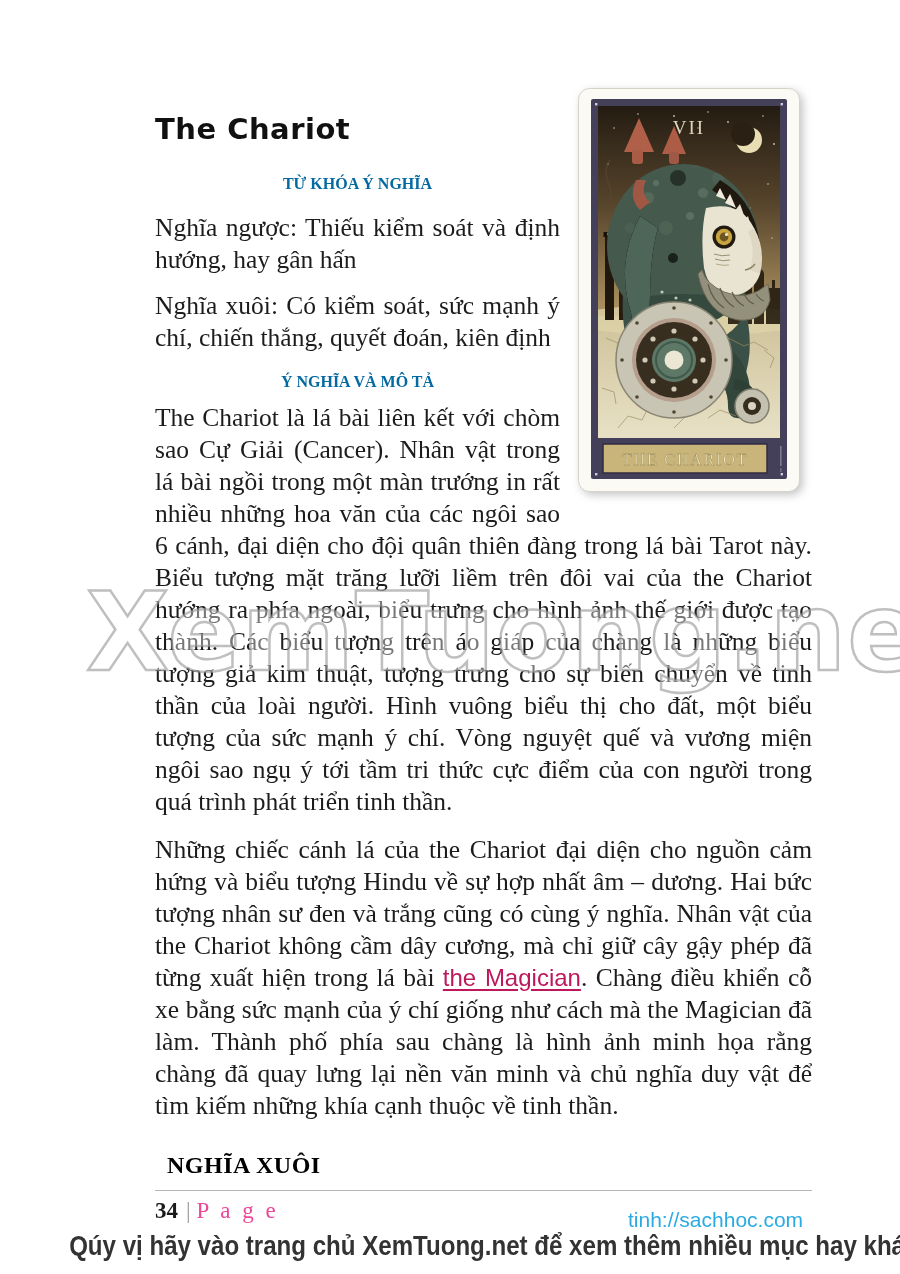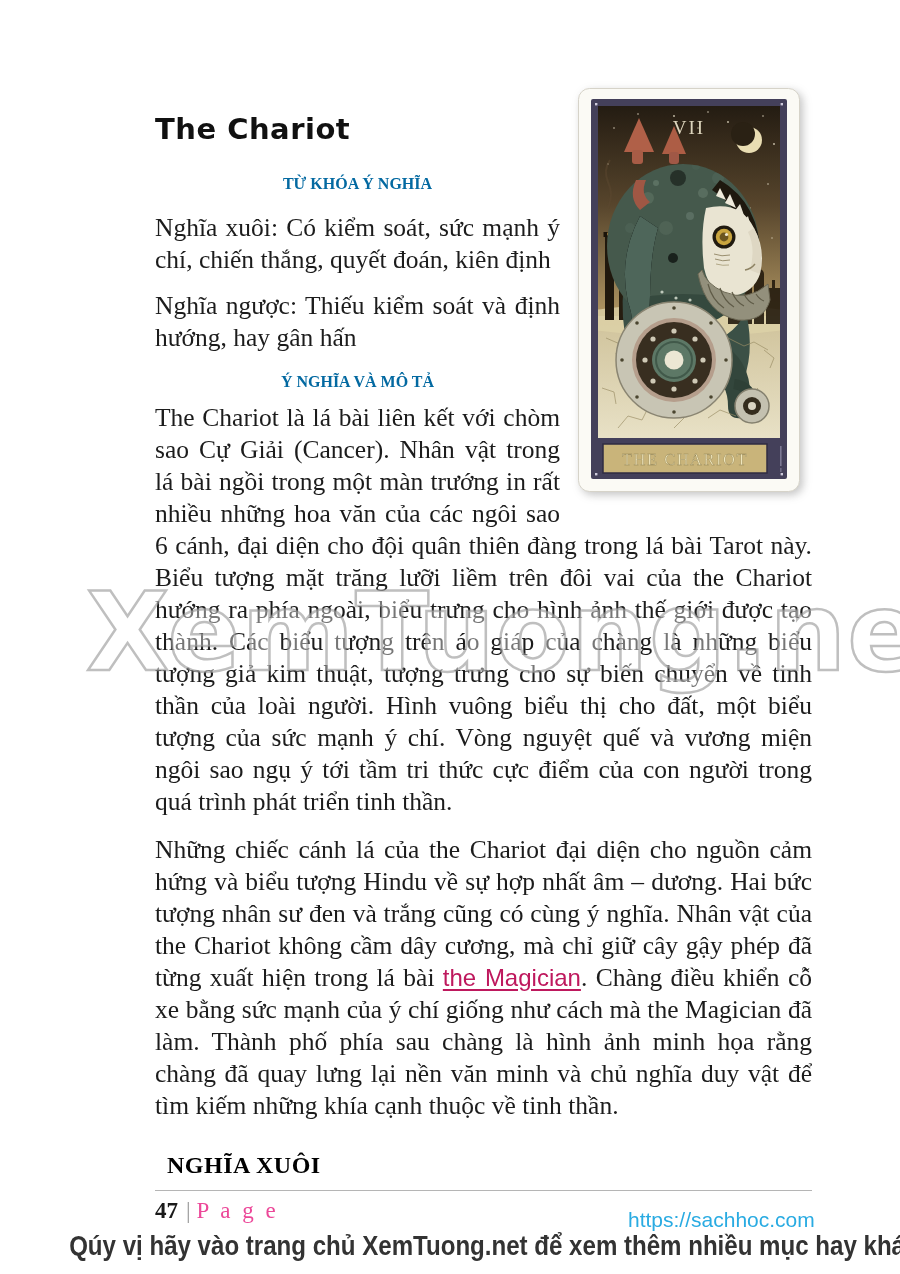--- a/index.html
+++ b/index.html
@@ -83,35 +83,35 @@
 </head>
 <body>
 
 <div class="content">
   <div class="card-flow-spacer"></div>
 
   <h1 class="doc-title">The Chariot</h1>
 
   <h2 class="sec-heading">TỪ KHÓA Ý NGHĨA</h2>
 
+  <p class="body-text">Nghĩa ngược: Thiếu kiểm soát và định hướng, hay gân hấn</p>
+
   <p class="body-text">Nghĩa xuôi: Có kiểm soát, sức mạnh ý chí, chiến thắng, quyết đoán, kiên định</p>
-
-  <p class="body-text">Nghĩa ngược: Thiếu kiểm soát và định hướng, hay gân hấn</p>
 
   <h2 class="sec-heading meaning">Ý NGHĨA VÀ MÔ TẢ</h2>
 
   <p class="body-text bigpara">The Chariot là lá bài liên kết với chòm sao Cự Giải (Cancer). Nhân vật trong lá bài ngồi trong một màn trướng in rất nhiều những hoa văn của các ngôi sao 6 cánh, đại diện cho đội quân thiên đàng trong lá bài Tarot này. Biểu tượng mặt trăng lưỡi liềm trên đôi vai của the Chariot hướng ra phía ngoài, biểu trưng cho hình ảnh thế giới được tạo thành. Các biểu tượng trên áo giáp của chàng là những biểu tượng giả kim thuật, tượng trưng cho sự biến chuyển về tinh thần của loài người. Hình vuông biểu thị cho đất, một biểu tượng của sức mạnh ý chí. Vòng nguyệt quế và vương miện ngôi sao ngụ ý tới tầm tri thức cực điểm của con người trong quá trình phát triển tinh thần.</p>
 
   <p class="body-text bigpara"><span>Những chiếc cánh lá của the Chariot đại diện cho nguồn cảm hứng và biểu tượng Hindu về sự hợp nhất âm – dương. Hai bức tượng nhân sư đen và trắng cũng có cùng ý nghĩa. Nhân vật của the Chariot không cầm dây cương, mà chỉ giữ cây gậy phép đã từng xuất hiện trong lá bài </span><a href="#" class="inline-link">the Magician</a><span>. Chàng điều khiển cỗ xe bằng sức mạnh của ý chí giống như cách mà the Magician đã làm. Thành phố phía sau chàng là hình ảnh minh họa rằng chàng đã quay lưng lại nền văn minh và chủ nghĩa duy vật để tìm kiếm những khía cạnh thuộc về tinh thần.</span></p>
 
   <div class="nghia-xuoi-block">
     <h2 class="nghia-xuoi">NGHĨA XUÔI</h2>
     <hr class="rule">
     <div class="page-num-line">
-      <span class="page-num">47</span><span class="page-sep">|</span><span class="page-word">P a g e</span>
+      <span class="page-num">34</span><span class="page-sep">|</span><span class="page-word">P a g e</span>
     </div>
   </div>
 </div>
 
 <div class="tarot-card">
 <svg width="222" height="404" viewBox="0 0 222 404" xmlns="http://www.w3.org/2000/svg">
   <defs>
     <linearGradient id="sky" x1="0" y1="0" x2="0" y2="1">
       <stop offset="0" stop-color="#241c12"></stop>
       <stop offset="0.45" stop-color="#57452c"></stop>
@@ -311,16 +311,16 @@
 
   <g>
     <rect x="202" y="358" width="1.6" height="20" fill="#8b87a2" opacity="0.8"></rect>
     <rect x="202" y="380" width="1.6" height="4" fill="#8b87a2" opacity="0.6"></rect>
   </g>
 </svg>
 </div>
 
 <div class="watermark">XemTuong.net</div>
 
-<a href="#" class="footer-url">https://sachhoc.com</a>
+<a href="#" class="footer-url">tinh://sachhoc.com</a>
 <div class="footer-banner">
   <span>Qúy vị hãy vào trang chủ XemTuong.net để xem thêm nhiều mục hay khác</span>
 </div>
 
 </body></html>

